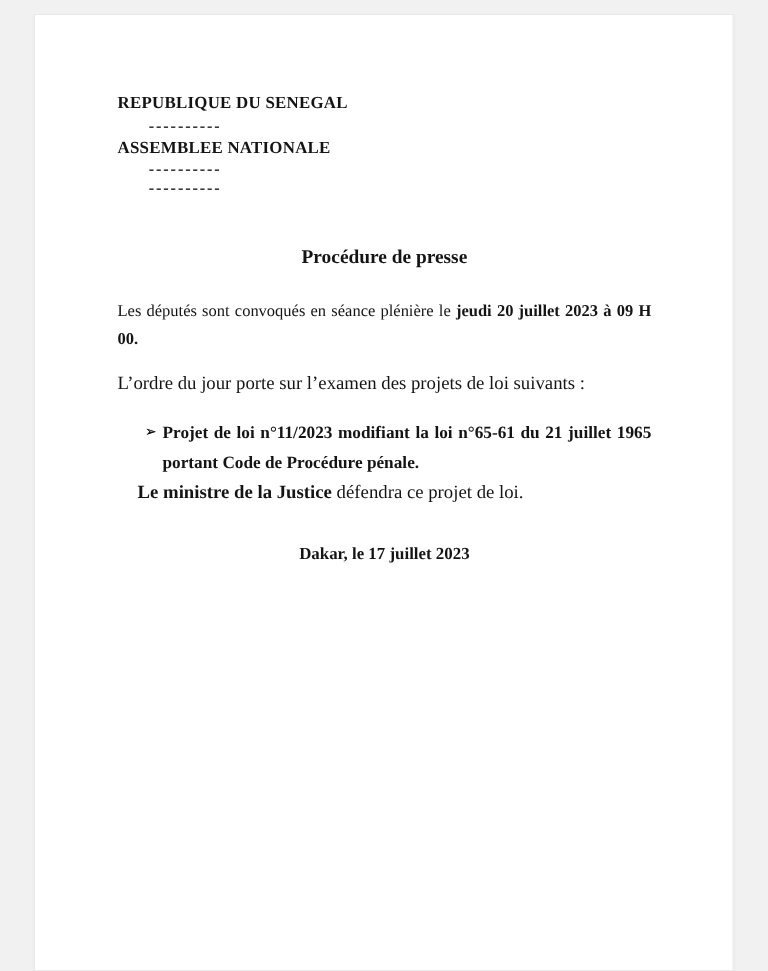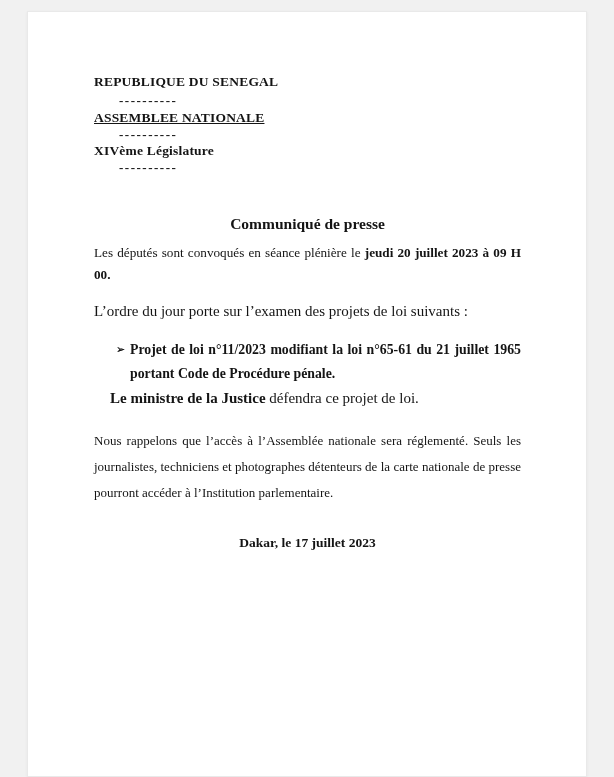--- a/index.html
+++ b/index.html
@@ -43,38 +43,38 @@
   }
   .hdr-line1 { margin-top: 61px; }
   .hdr-sep {
     font-weight: 700;
     font-size: 13px;
     line-height: 13px;
     padding-left: 25px;
     letter-spacing: 1.5px;
   }
   .hdr-sep1 { margin-top: 4px; }
-  .hdr-line2 { margin-top: 2px; text-decoration: underline; }
+  .hdr-line2 { margin-top: 2px; }
   .hdr-sep2 { margin-top: 2px; }
   .hdr-line3 { margin-top: 1px; }
   .hdr-sep3 { margin-top: 2px; }
   .hdr-line4 { margin-top: 1px; }
 
   
   .doc-title {
     margin-top: 40px;
     text-align: center;
     font-weight: 700;
     font-size: 15.5px;
     line-height: 20px;
   }
 
   
   .para-convocation {
-    margin-top: 8px;
+    margin-top: 22px;
     font-size: 13.2px;
     line-height: 22px;
     text-align: justify;
   }
   .para-convocation .bold-part { font-weight: 700; }
 
   .para-agenda {
     margin-top: 2px;
     font-size: 15px;
     line-height: 24px;
@@ -130,35 +130,33 @@
 <body>
 
 <div class="viewport">
   <div class="page">
     <div class="content">
 
       <div class="hdr-line hdr-line1">REPUBLIQUE DU SENEGAL</div>
       <div class="hdr-sep hdr-sep1">----------</div>
       <div class="hdr-line hdr-line2">ASSEMBLEE NATIONALE</div>
       <div class="hdr-sep hdr-sep2">----------</div>
-      <div class="hdr-line hdr-line3">XIVème Législature</div>
       <div class="hdr-sep hdr-sep3">----------</div>
 
-      <div class="doc-title">Communiqué de presse</div>
+      <div class="doc-title">Procédure de presse</div>
 
       <p class="para-convocation"><span>Les députés sont convoqués en séance plénière le </span><span class="bold-part">jeudi 20 juillet 2023 à 09 H 00.</span></p>
 
       <p class="para-agenda">L’ordre du jour porte sur l’examen des projets de loi suivants :</p>
 
       <ul class="law-list">
         <li class="law-item"><span class="bullet-marker">➢</span></li>
         <li class="law-item"><span class="bullet-marker">➢</span><span>Projet de loi n°11/2023 modifiant la loi n°65-61 du 21 juillet 1965 portant Code de Procédure pénale.</span></li>
       </ul>
 
       <p class="para-minister"><span class="bold-part">Le ministre de la Justice</span><span> défendra ce projet de loi.</span></p>
 
-      <p class="para-notice">Nous rappelons que l’accès à l’Assemblée nationale sera réglementé. Seuls les journalistes, techniciens et photographes détenteurs de la carte nationale de presse pourront accéder à l’Institution parlementaire.</p>
 
       <div class="dateline">Dakar, le 17 juillet 2023</div>
 
     </div>
   </div>
 </div>
 
 </body></html>

